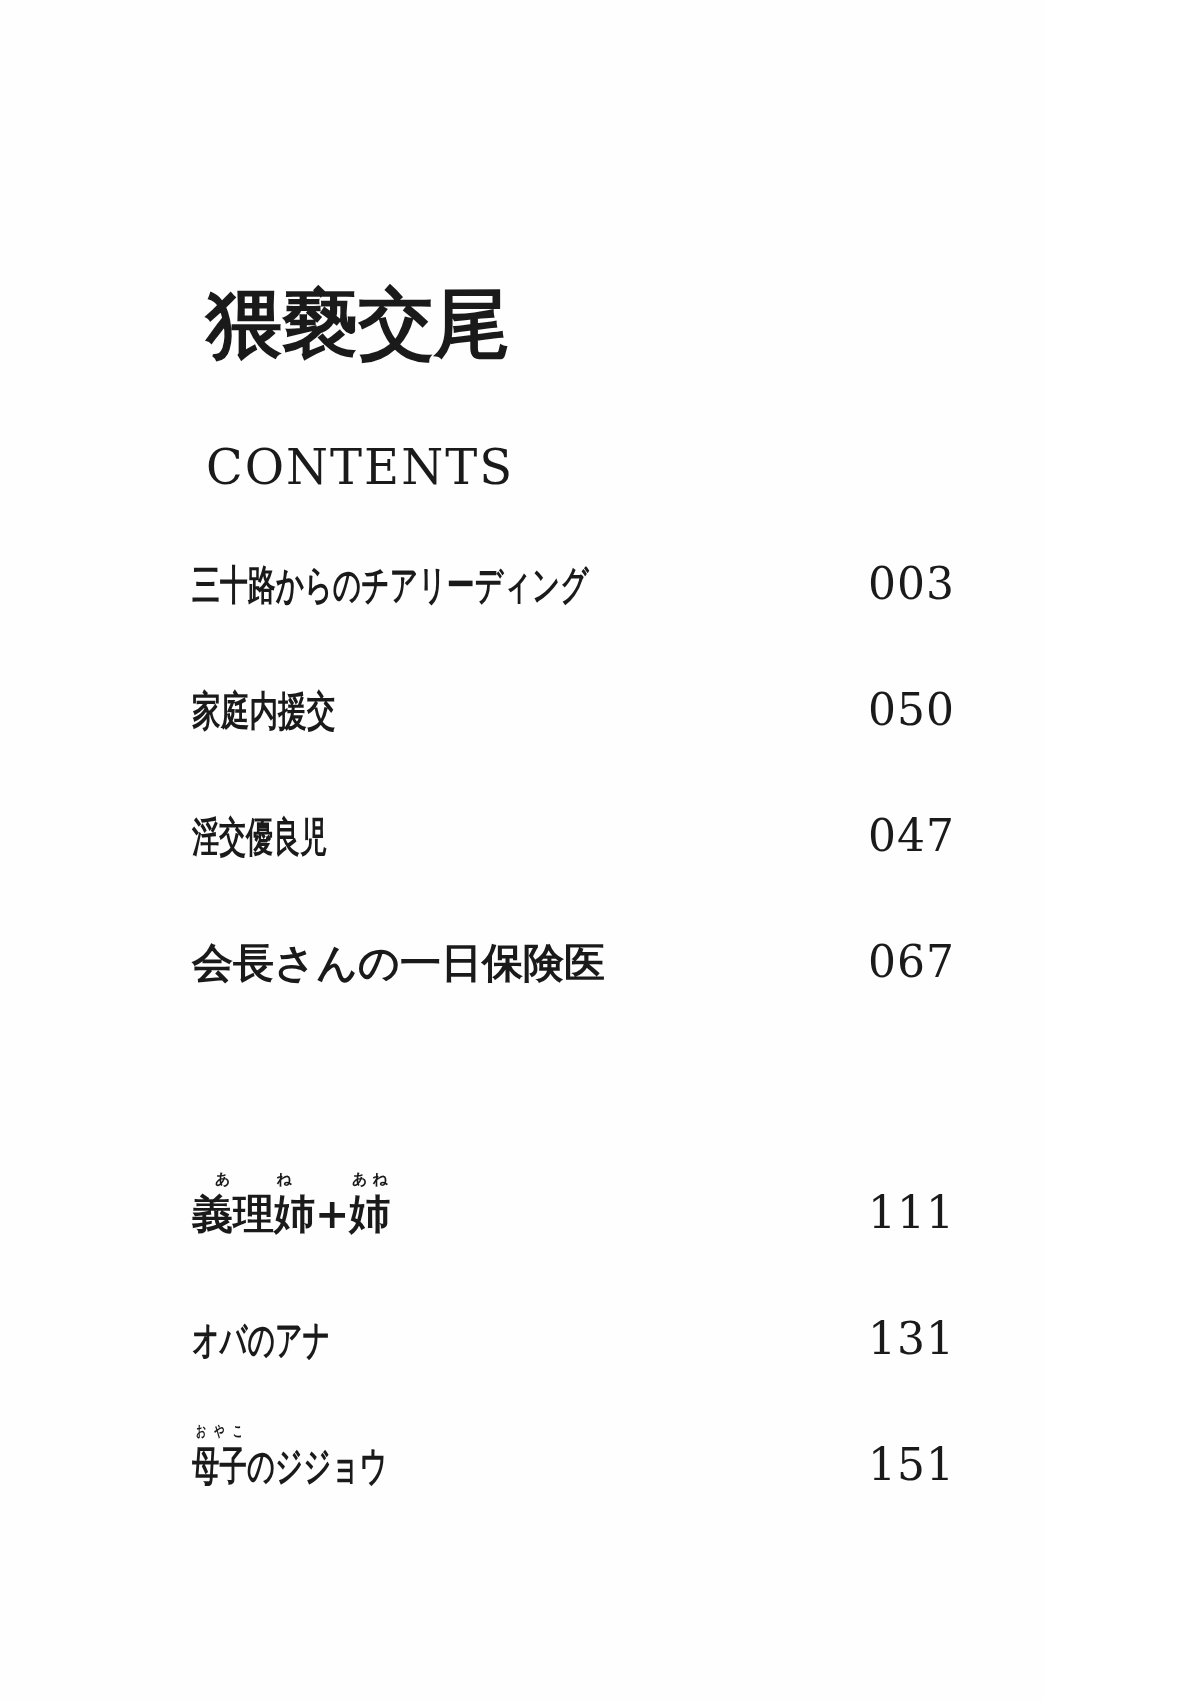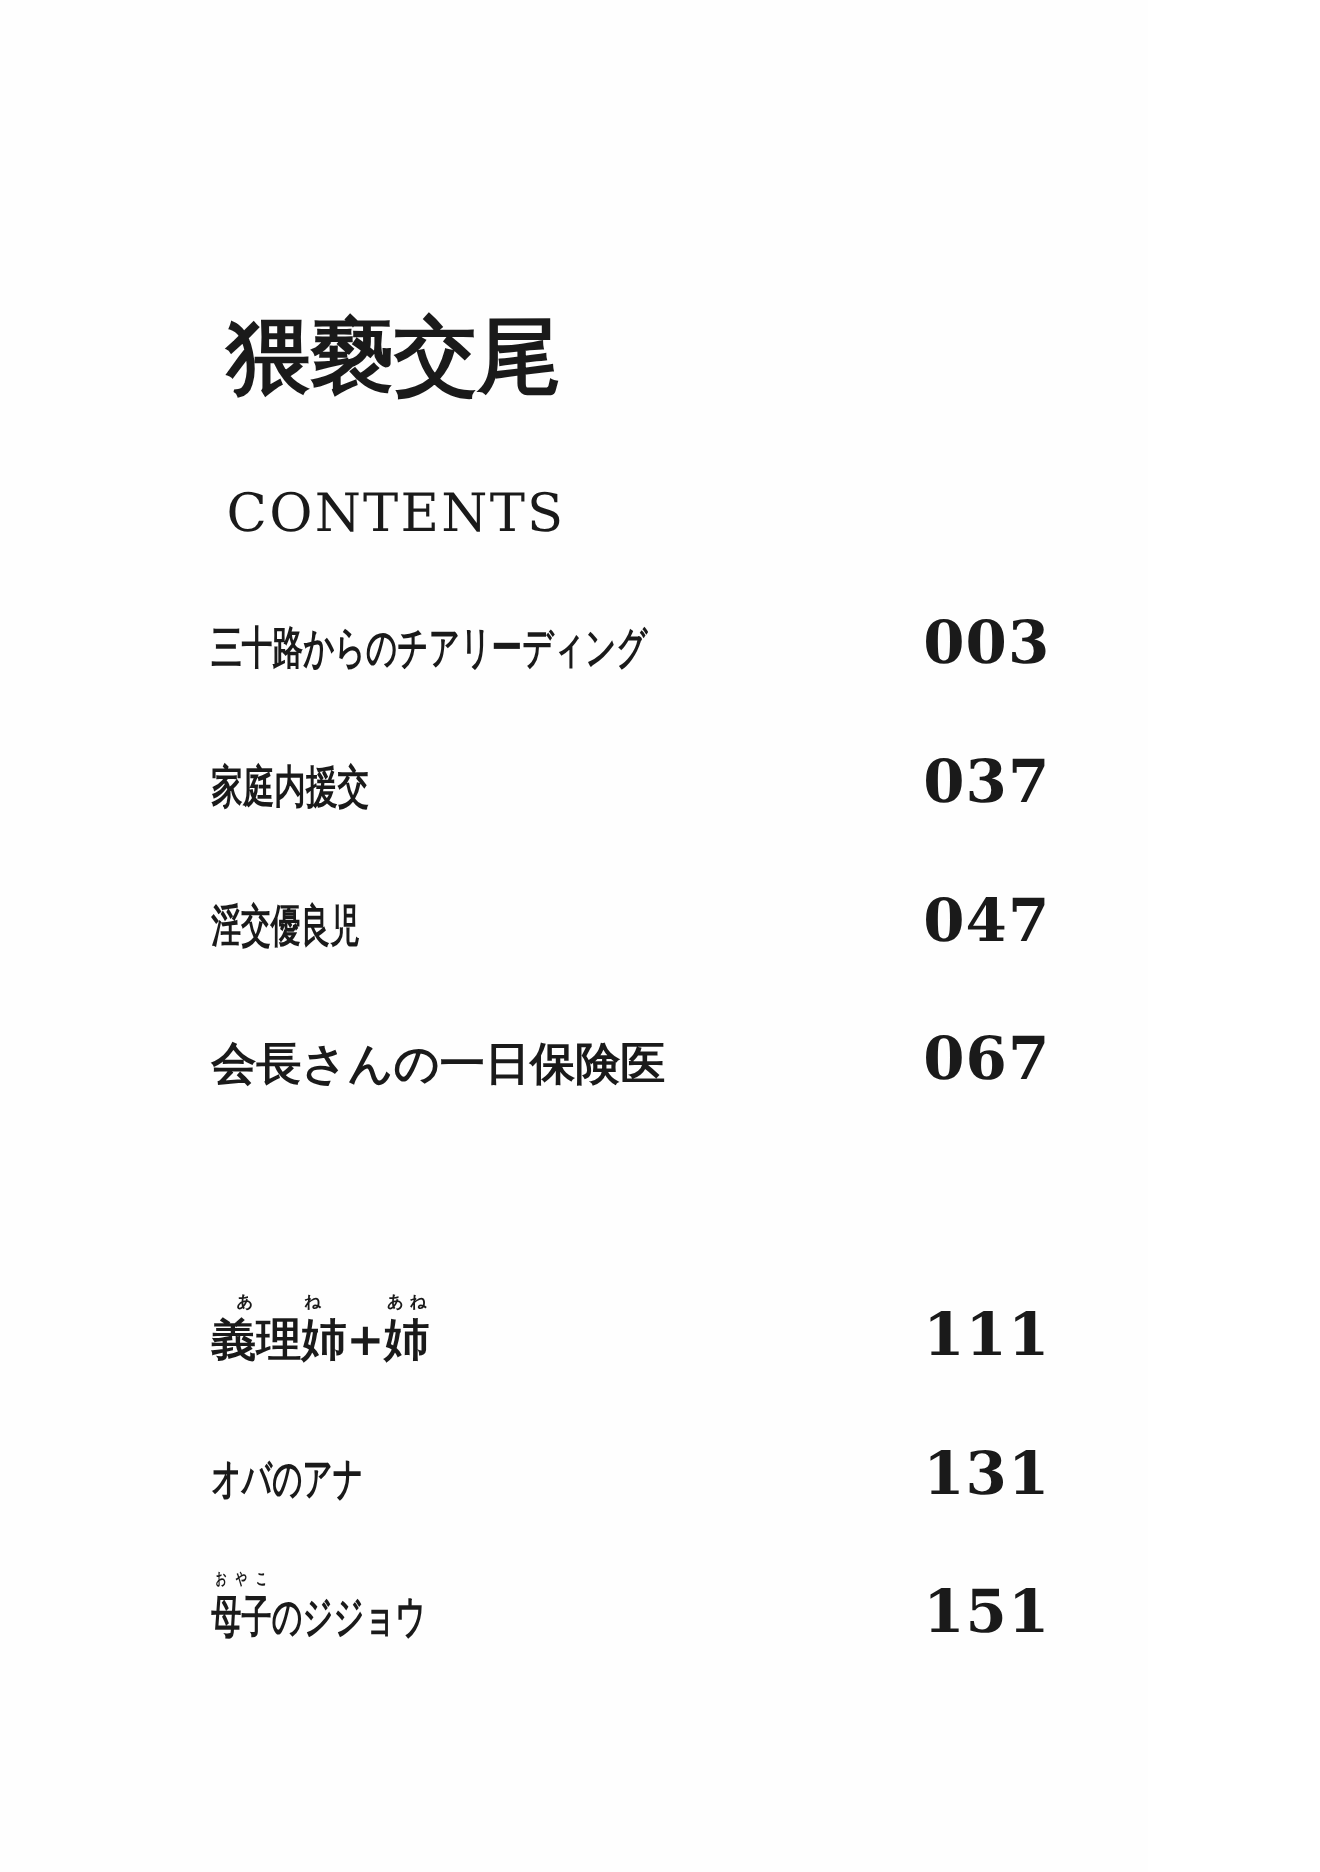--- a/index.html
+++ b/index.html
@@ -55,23 +55,23 @@
   }
   .toc-title {
     font-size: 41px;
     line-height: 42px;
     font-weight: bold;
     white-space: nowrap;
     display: inline-block;
     transform-origin: left bottom;
   }
   .toc-page {
-    font-size: 54px;
+    font-size: 44px;
     line-height: 42px;
-    font-weight: bold;
+    font-weight: normal;
     letter-spacing: 1px;
     white-space: nowrap;
   }
   
   .rb {
     position: relative;
     display: inline-block;
   }
   .rt {
     position: absolute;
@@ -94,21 +94,21 @@
 
   <div class="contents-heading">CONTENTS</div>
 
   <div class="toc-list" id="toc-list">
       <div class="toc-row" style="top: 563px;">
         <span class="toc-title" style="transform: scaleX(0.68);">三十路からのチアリーディング</span>
         <span class="toc-page">003</span>
       </div>
       <div class="toc-row" style="top: 689px;">
         <span class="toc-title" style="transform: scaleX(0.7);">家庭内援交</span>
-        <span class="toc-page">037</span>
+        <span class="toc-page">050</span>
       </div>
       <div class="toc-row" style="top: 815px;">
         <span class="toc-title" style="transform: scaleX(0.66);">淫交優良児</span>
         <span class="toc-page">047</span>
       </div>
       <div class="toc-row" style="top: 941px;">
         <span class="toc-title">会長さんの一日保険医</span>
         <span class="toc-page">067</span>
       </div>
       <div class="toc-row" style="top: 1192px;">

